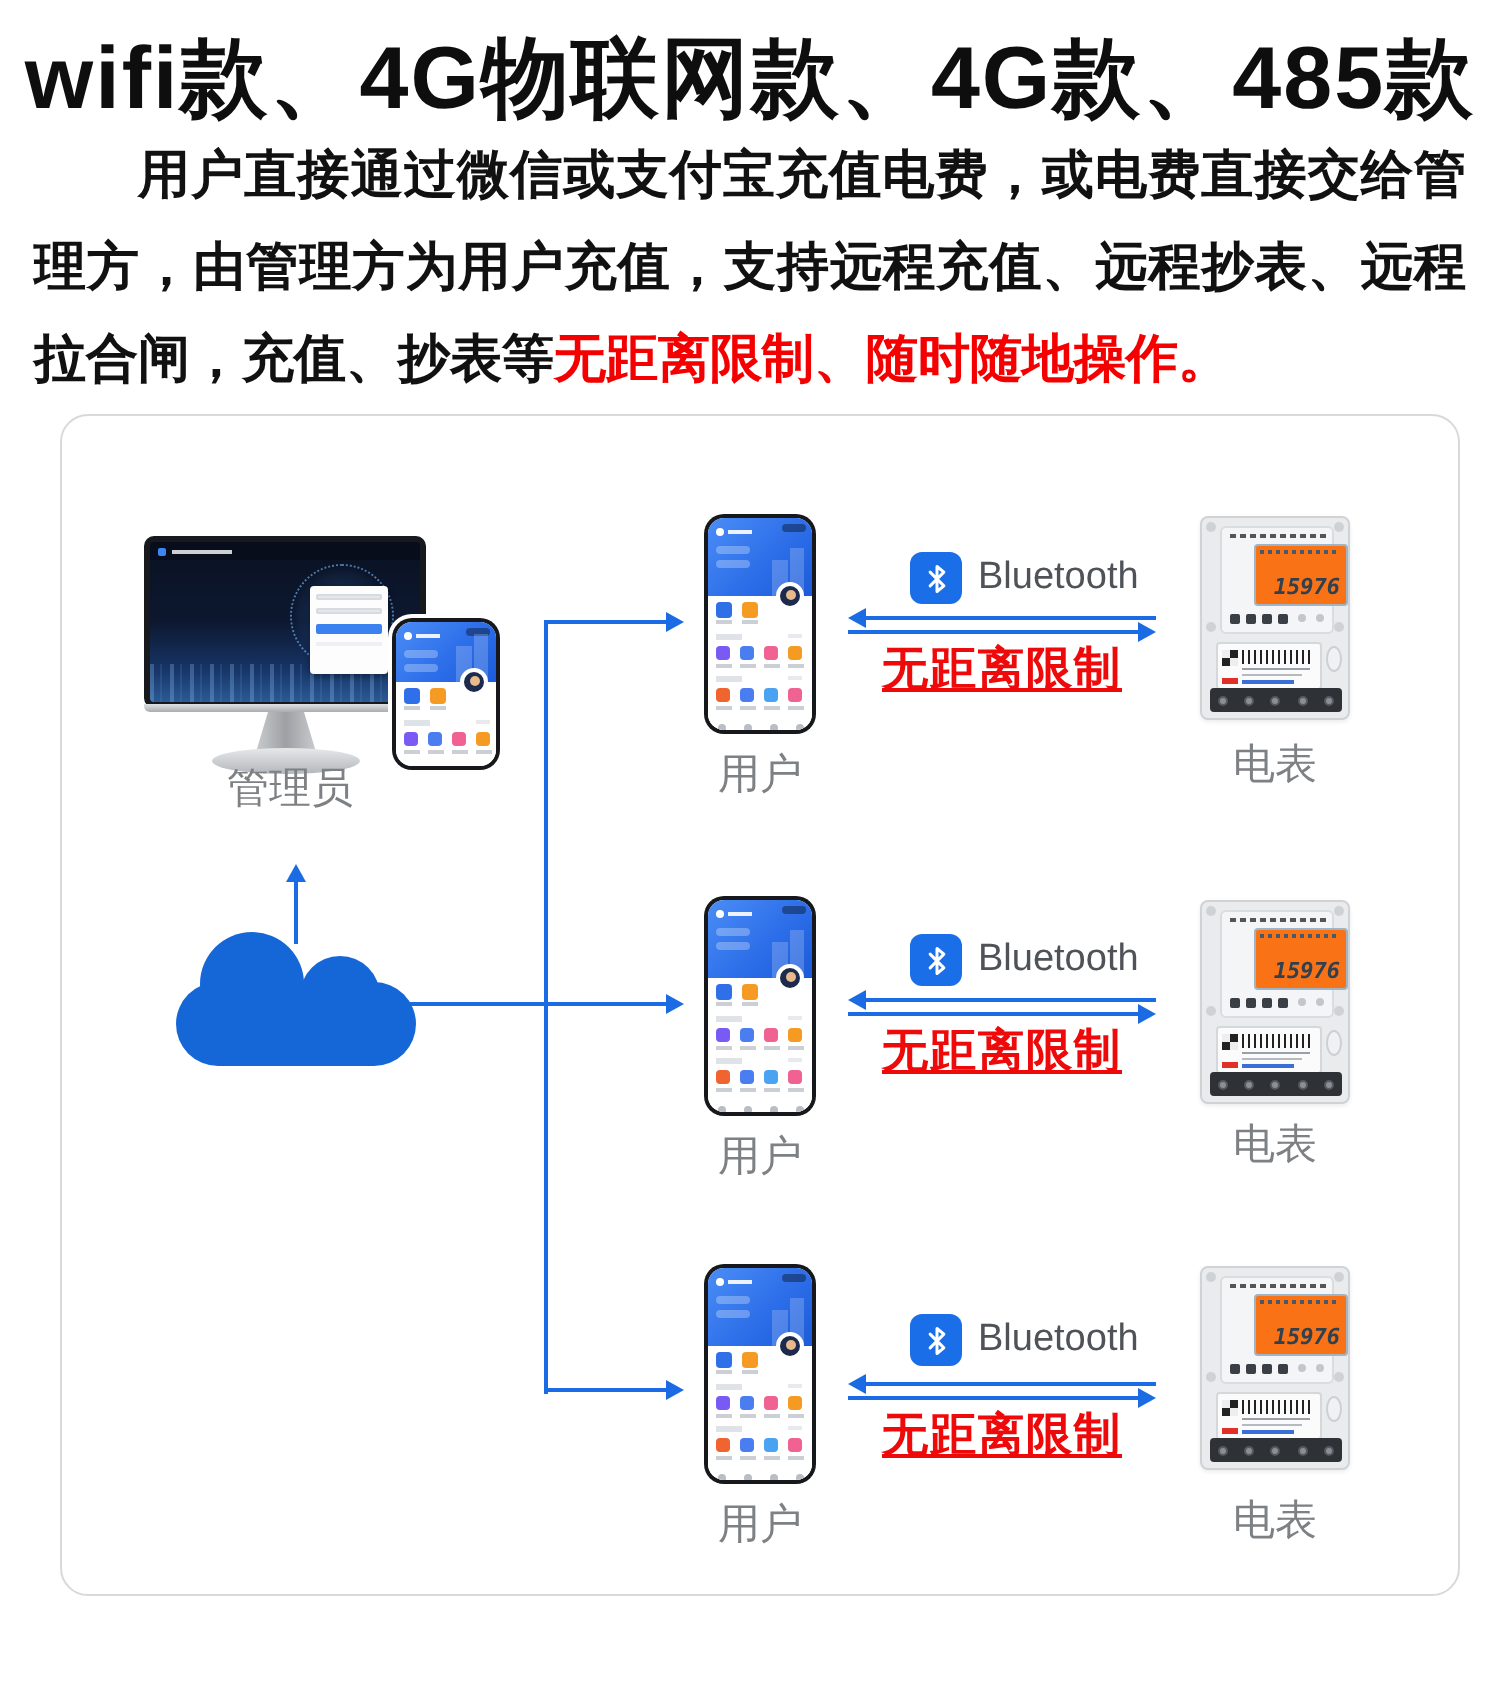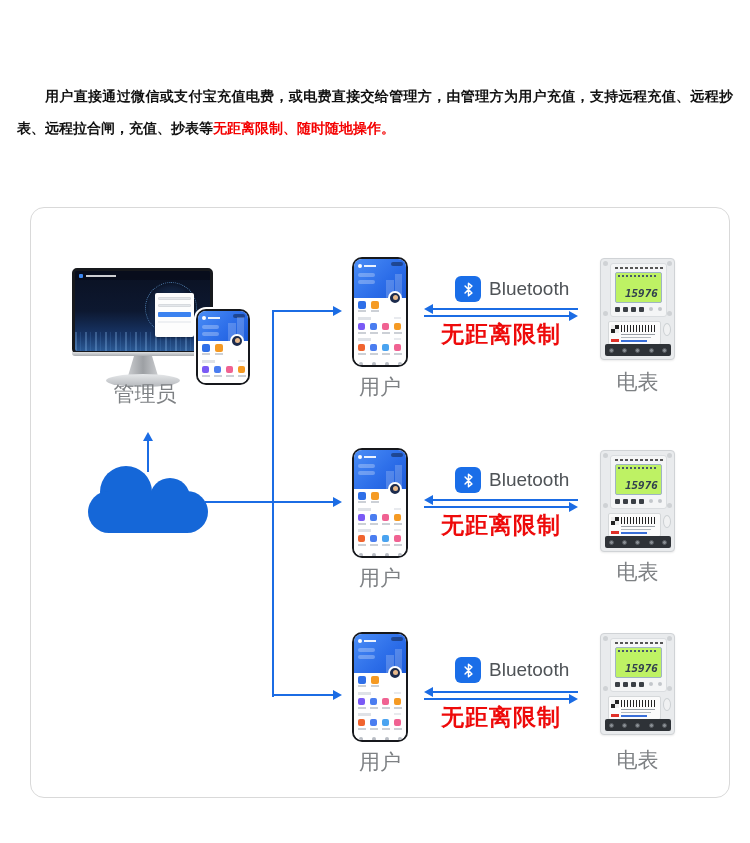--- a/index.html
+++ b/index.html
@@ -9,22 +9,22 @@
     background:#fff; overflow:hidden;
     font-family:"Liberation Sans","DejaVu Sans",sans-serif;
   }
   
   .title {
     position:absolute; left:0; top:10px; width:750px;
     text-align:center; font-size:44px; font-weight:700; color:#0e0e0e;
     letter-spacing:1px;
   }
   .para {
-    position:absolute; left:17px; top:80px; width:716px;
-    font-size:14px; line-height:32px; font-weight:600; color:#111;
+    position:absolute; left:17px; top:64px; width:716px;
+    font-size:26px; line-height:46px; font-weight:600; color:#111;
     text-align:justify; text-indent:2em;
   }
   .para .hl { color:#f40000; font-weight:700; }
   
   .frame {
     position:absolute; left:30px; top:207px; width:700px; height:591px;
     border:1px solid #d9d9d9; border-radius:14px; background:#fff;
   }
   
   .monitor-screen {
@@ -104,34 +104,34 @@
   .cloud-c { position:absolute; border-radius:50%; background:#1567d8; z-index:2; }
   .cloud-base { position:absolute; left:88px; top:491px; width:120px; height:42px;
     border-radius:21px; background:#1567d8; z-index:2; }
   .cloud-text { position:absolute; left:88px; top:497px; width:120px; text-align:center;
     color:#fff; font-size:21px; font-weight:600; z-index:3; letter-spacing:1px; }
   
   .bt-icon { position:absolute; left:455px; width:26px; height:26px; border-radius:6px;
     background:#1a6ee8; display:flex; align-items:center; justify-content:center; z-index:3; }
   .bt-text { position:absolute; left:489px; width:90px; font-size:19px; color:#4f5357; z-index:3; line-height:26px; }
   .range-text { position:absolute; left:420px; width:162px; text-align:center;
-    color:#ee0a0a; font-size:23px; font-weight:700; z-index:3; letter-spacing:1px; }
+    color:#ee0a0a; font-size:23px; font-weight:700; z-index:3; letter-spacing:1px;text-decoration:underline; }
   
   .meter { position:absolute; left:600px; width:75px; height:102px;
     background:#e9ebed; border:1px solid #d0d3d6; border-radius:4px; z-index:3;
     box-shadow:0 1px 2px rgba(0,0,0,.08); }
   .meter .screw { position:absolute; width:5px; height:5px; border-radius:50%; background:#cfd2d5; }
   .screw.s1 { left:2px; top:2px; } .screw.s2 { right:2px; top:2px; }
   .screw.s3 { left:2px; top:52px; } .screw.s4 { right:2px; top:52px; }
   .mt-panel { position:absolute; left:9px; top:4px; width:57px; height:54px;
     background:#f4f5f6; border:1px solid #dadde0; border-radius:3px; }
   .mt-txt { position:absolute; left:4px; top:3px; width:48px; height:2px;
     background:repeating-linear-gradient(90deg,#555 0 3px,transparent 3px 5px); }
-  .mt-lcd { position:absolute; left:4px; top:8px; width:47px; height:31px;
-    background:#bef264; border:1px solid #9fb4c4; border-radius:2px; overflow:hidden; }
+  .mt-lcd { position:absolute; left:16px; top:8px; width:47px; height:31px;
+    background:#f97316; border:1px solid #9fb4c4; border-radius:2px; overflow:hidden; }
   .lcd-top { position:absolute; left:2px; top:2px; width:40px; height:2px;
     background:repeating-linear-gradient(90deg,#47586a 0 2px,transparent 2px 4px); }
   .lcd-digits { position:absolute; right:3px; bottom:3px; font-family:"DejaVu Sans Mono",monospace;
     font-size:11px; font-weight:700; color:#31404e; letter-spacing:0; line-height:11px; font-style:italic; }
   .mt-btns { position:absolute; left:4px; bottom:4px; display:flex; gap:3px; }
   .mt-btns i { width:5px; height:5px; background:#3a3f45; border-radius:1px; }
   .mt-btns b { width:4px; height:4px; background:#c3c7cb; border-radius:50%; margin-left:2px; }
   .mt-plate { position:absolute; left:7px; top:62px; width:53px; height:24px;
     background:#fbfbfb; border:1px solid #d5d8da; border-radius:2px; }
   .mt-plate .qr { position:absolute; left:2px; top:3px; width:8px; height:8px;
@@ -147,20 +147,21 @@
   .mt-term { position:absolute; left:4px; bottom:3px; width:66px; height:12px;
     background:#2e3237; border-radius:2px; display:flex; align-items:center; justify-content:space-around; }
   .mt-term i { width:5px; height:5px; border-radius:50%; background:#8a8f95; border:1px solid #55595e; }
   .bt-svg { width:15px; height:15px; display:block; }
 </style>
 </head>
 <body>
 
 <div class="page">
 
+  <div class="title">wifi款、4G物联网款、4G款、485款</div>
   <div class="para"><span>用户直接通过微信或支付宝充值电费，或电费直接交给管理方，由管理方为用户充值，支持远程充值、远程抄表、远程拉合闸，充值、抄表等</span><span class="hl">无距离限制、随时随地操作。</span></div>
 
   <div class="frame"></div>
 
   <div class="monitor-screen">
     <div class="m-bg"></div>
     <div class="m-globe"></div>
     <div class="m-city"></div>
     <div class="m-topbar">
       <i class="dot"></i>

